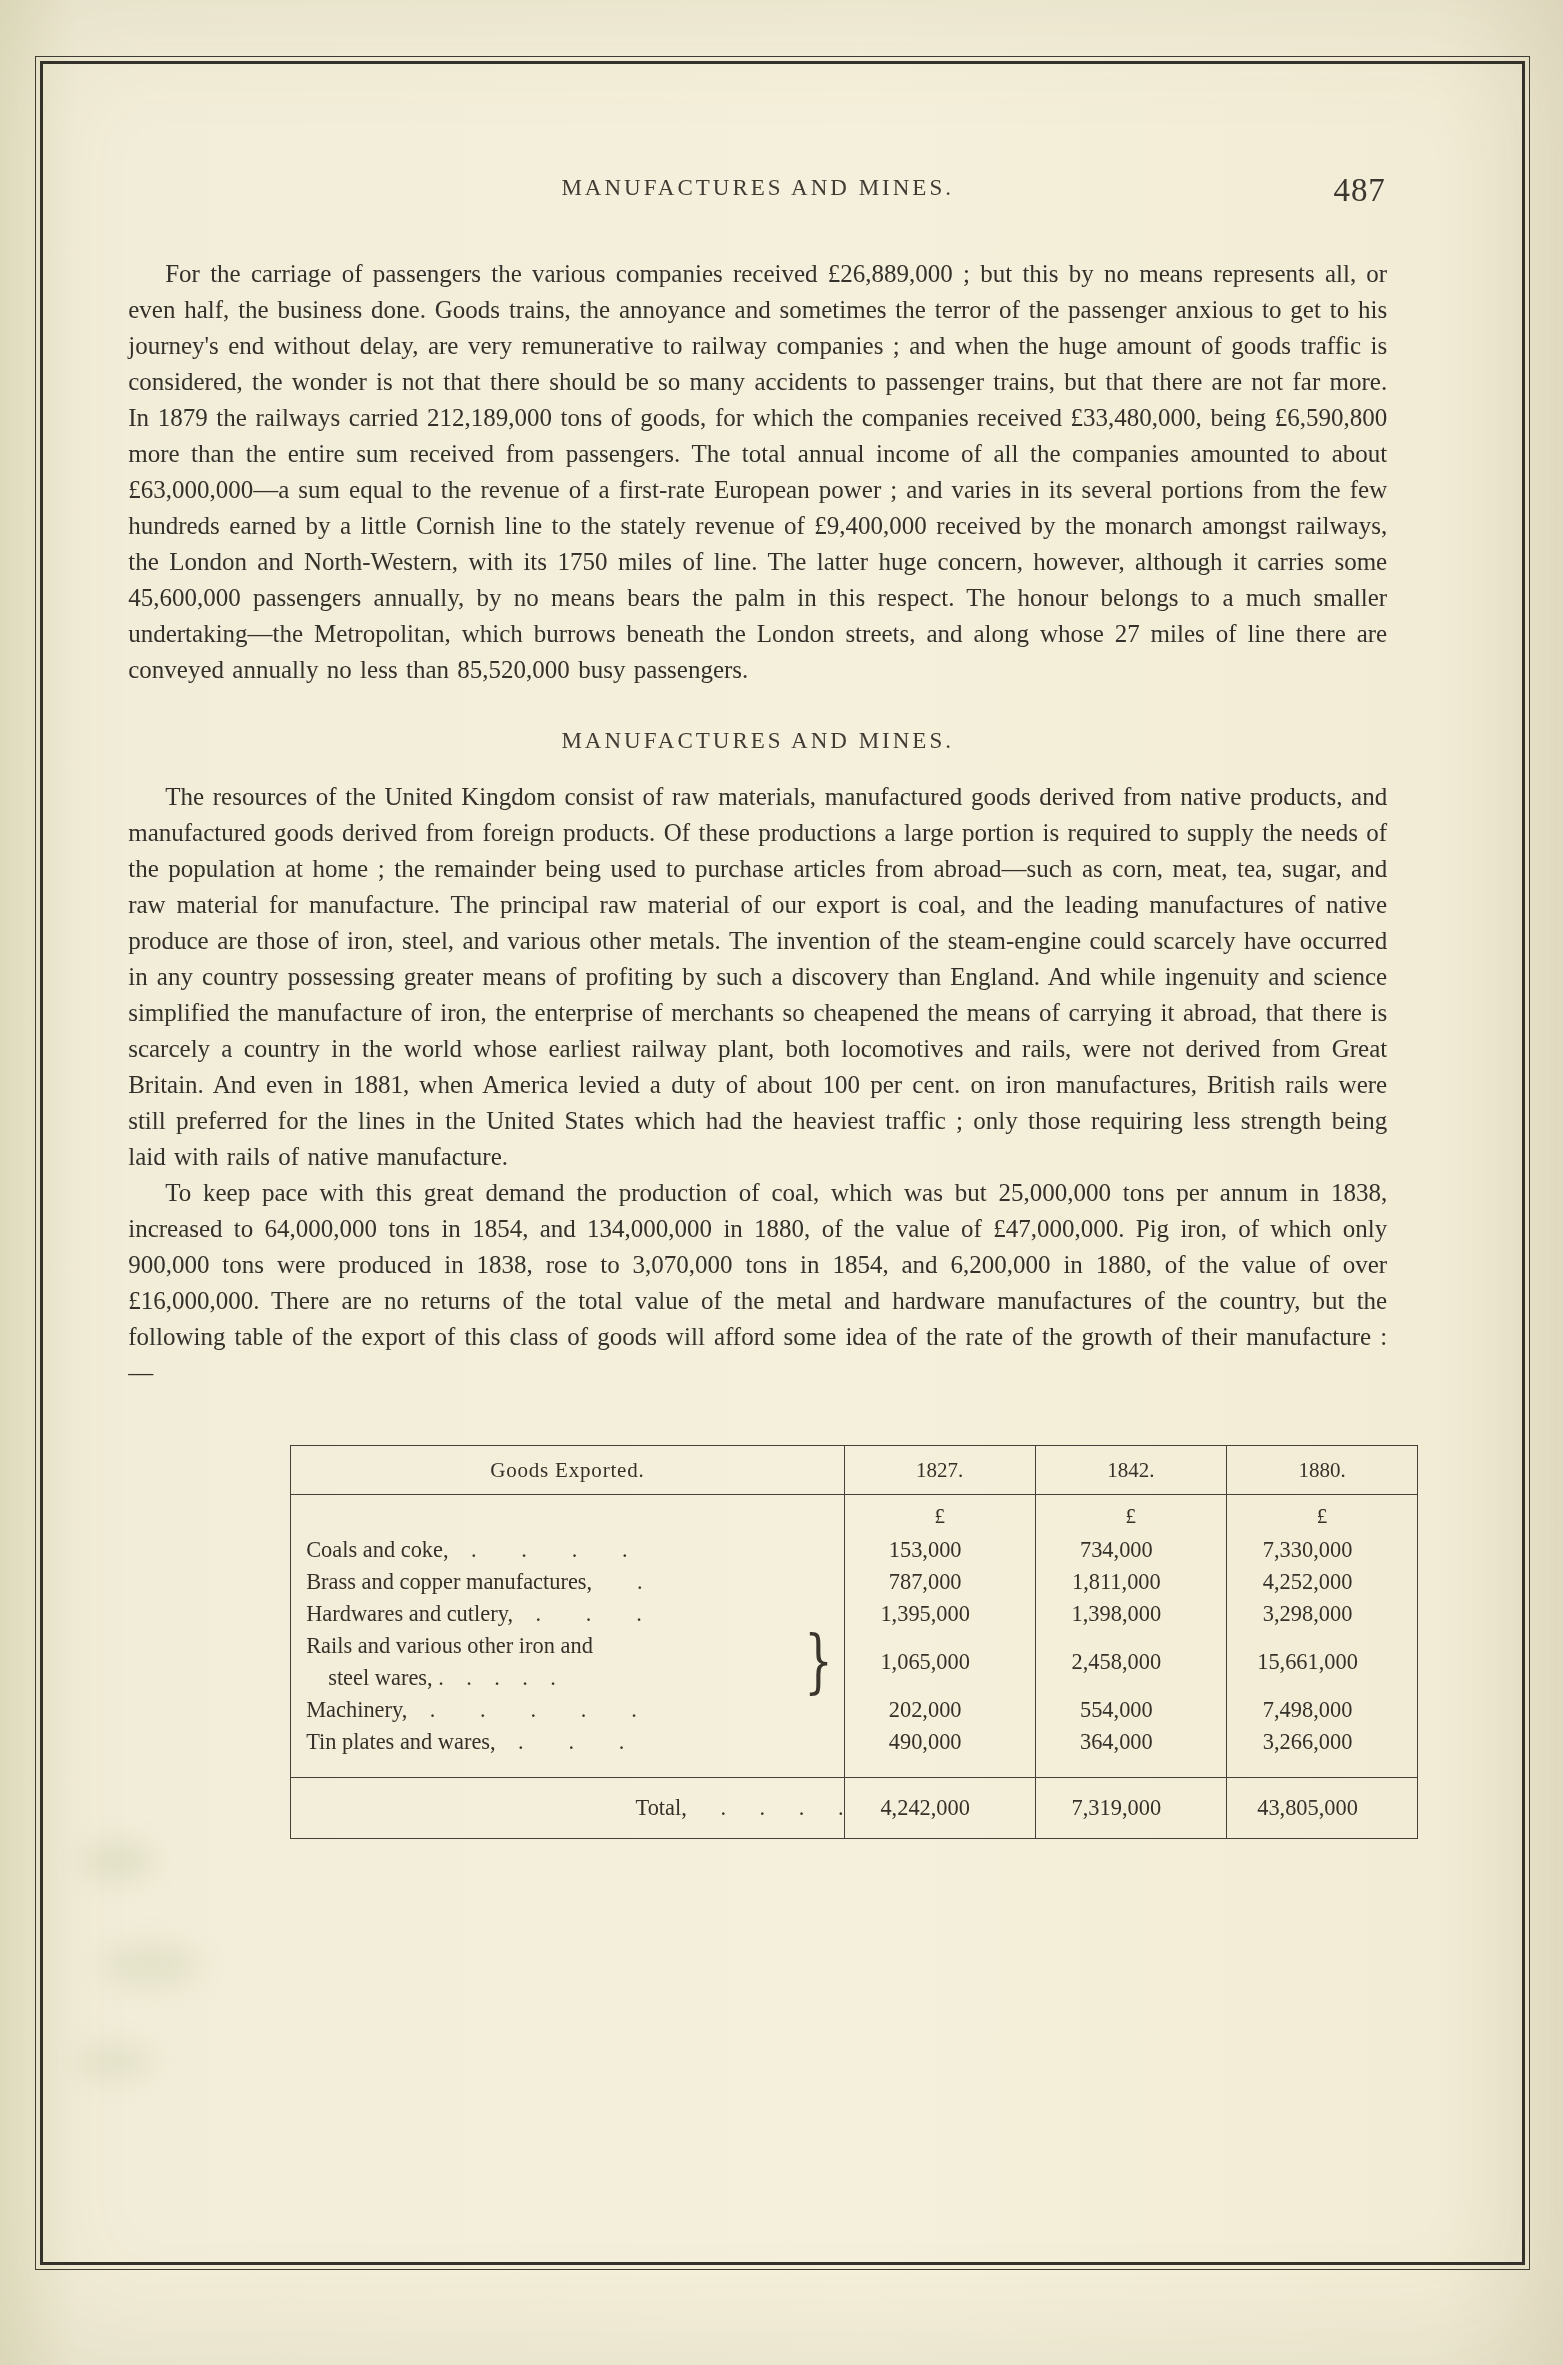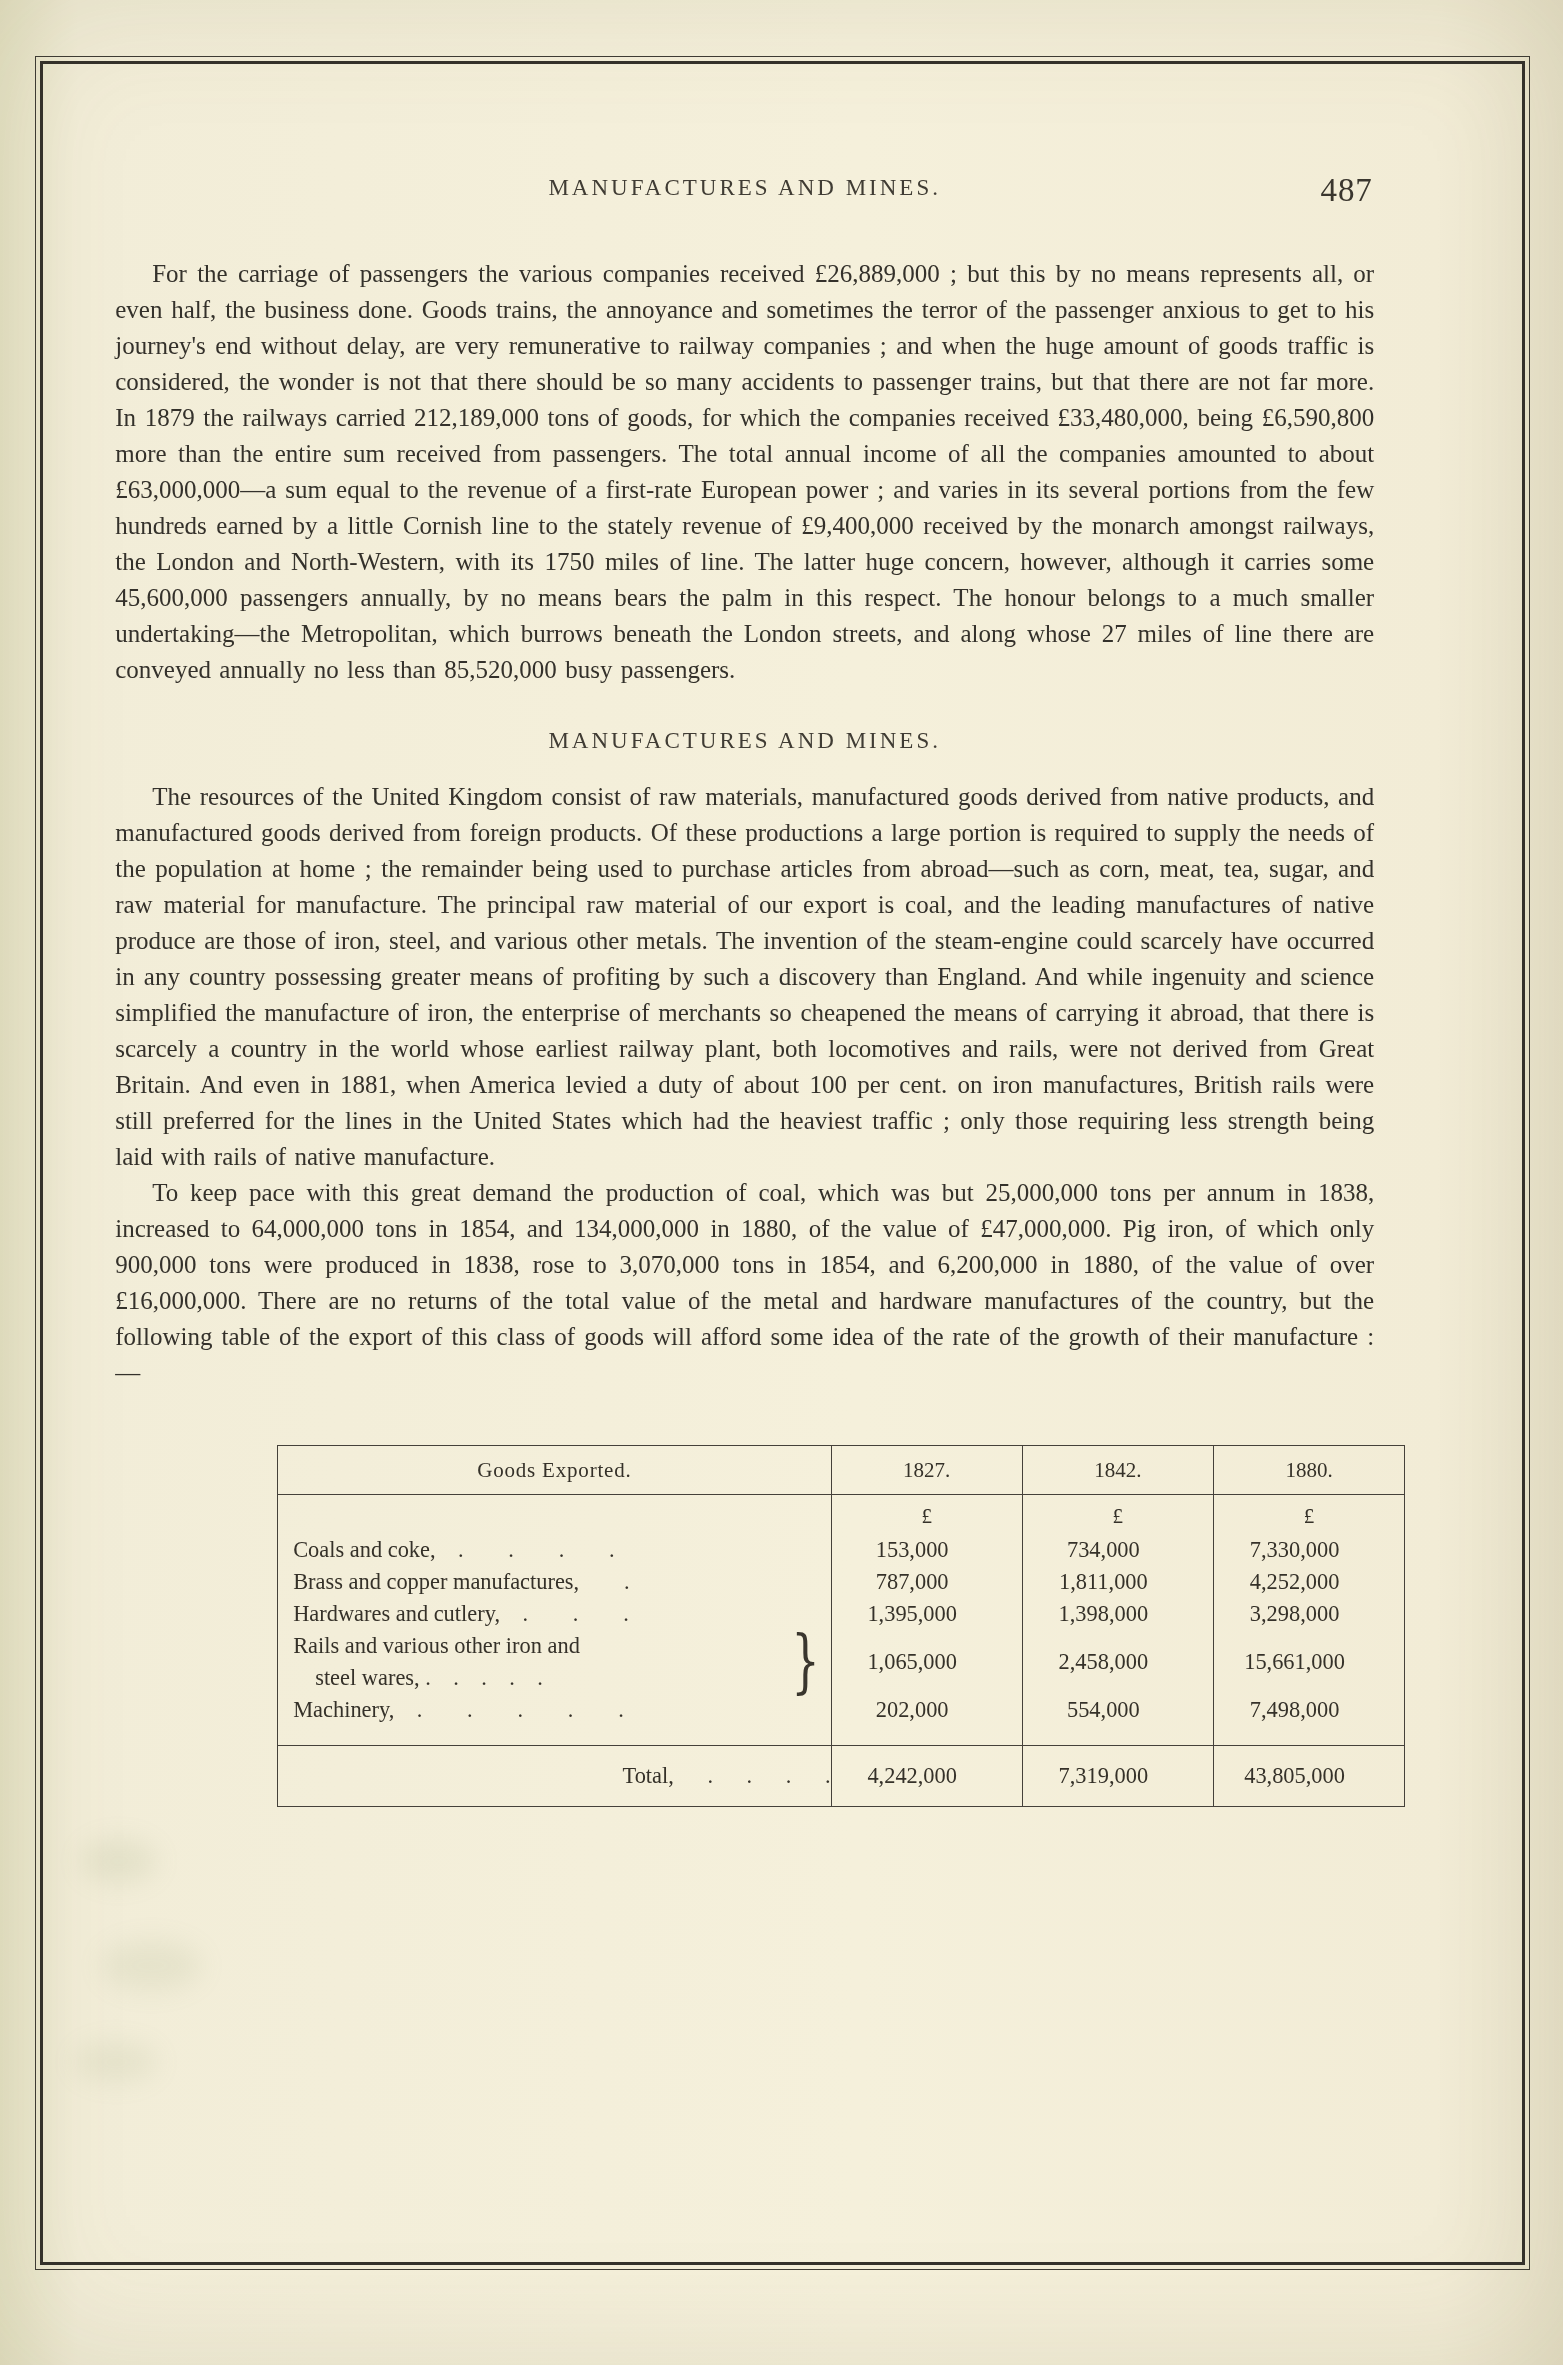--- a/index.html
+++ b/index.html
@@ -21,21 +21,21 @@
   .smudge{position:absolute;border-radius:50%;filter:blur(13.5px);background:#8d9a6d;}
 
   .frame-outer{
     position:absolute;left:35px;top:56px;width:1495px;height:2214px;
     border:1.7px solid #3e3b33;
   }
   .frame-inner{
     position:absolute;left:4.2px;top:4.2px;right:4.2px;bottom:4.2px;
     border:3.4px solid #34312a;
   }
-  .content{position:absolute;left:72px;top:0;width:1259px;}
+  .content{position:absolute;left:85px;top:0;width:1259px;}
 
   .running-head{position:relative;margin-top:111px;height:34px;}
   .rh-title{
     display:block;text-align:center;font-size:23px;letter-spacing:3px;color:#403c34;
   }
   .rh-num{
     position:absolute;right:1.7px;top:-3.4px;font-size:33px;color:#3a362e;letter-spacing:0.8px;
   }
 
   p.body-par{
@@ -152,20 +152,26 @@
               <td class="c-num">1,065,000</td>
               <td class="c-num">2,458,000</td>
               <td class="c-num">15,661,000</td>
             </tr>
             <tr>
               <td class="c-label">Machinery, .  .  .  .  .</td>
               <td class="c-num">202,000</td>
               <td class="c-num">554,000</td>
               <td class="c-num">7,498,000</td>
             </tr>
+            <tr>
+              <td class="c-label">Tin plates and wares, .  .  .</td>
+              <td class="c-num">490,000</td>
+              <td class="c-num">364,000</td>
+              <td class="c-num">3,266,000</td>
+            </tr>
             <tr class="spacer-row">
               <td class="c-label"></td>
               <td class="c-num"></td>
               <td class="c-num"></td>
               <td class="c-num"></td>
             </tr>
           </tbody>
           <tfoot>
             <tr>
               <td class="c-label">Total,  .  .  .  .</td>

